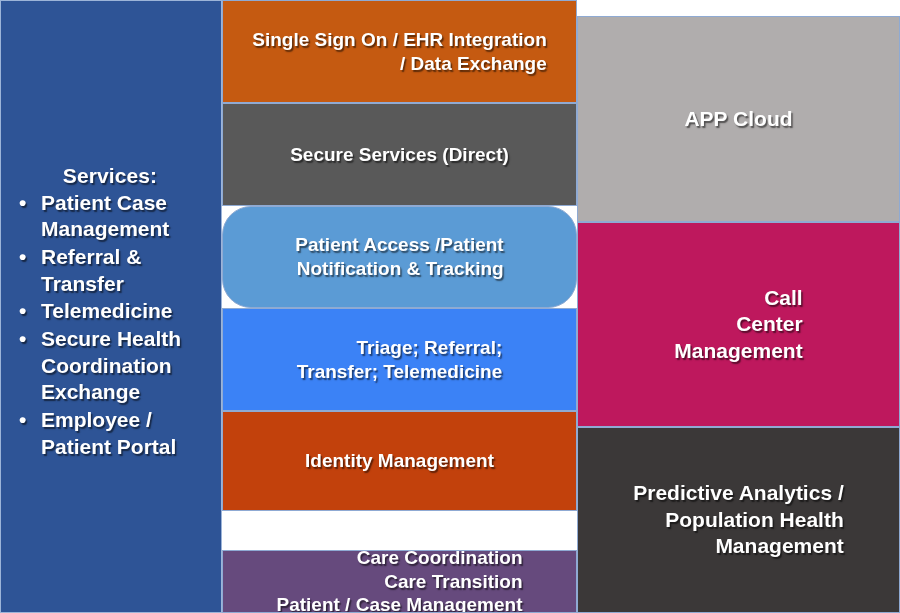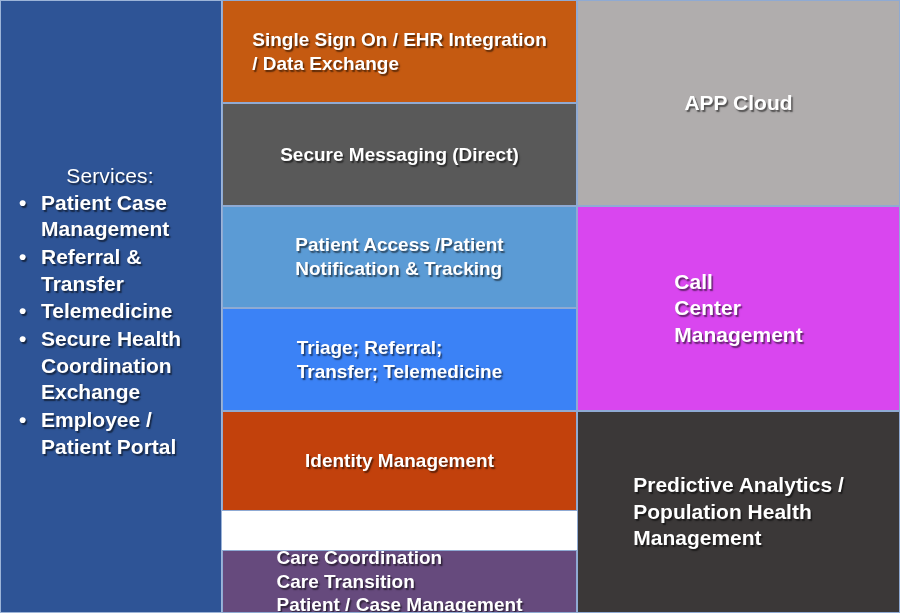--- a/index.html
+++ b/index.html
@@ -33,21 +33,21 @@
     border: 1px solid #9cb4d8;
     box-sizing: border-box;
     display: flex;
     flex-direction: column;
     justify-content: center;
     padding: 0 6px 0 4px;
   }
   .sidebar-title {
     color: #ffffff;
     font-size: 21px;
-    font-weight: normal;
+    font-weight: bold;
     text-align: center;
     letter-spacing: 0.1px;
     margin: 12px 0 2px 0;
     text-shadow: 1.5px 1.5px 1.4px rgba(0,0,0,0.55);
   }
   .service-list {
     list-style: none;
     margin: 0;
     padding: 0 0 0 6px;
   }
@@ -85,45 +85,46 @@
     flex-direction: column;
     align-items: stretch;
     box-sizing: border-box;
   }
   .col-mid {
     flex: 0 0 355px;
     width: 355px;
   }
   .col-right {
     flex: 1 1 auto;
+    margin-top: 16px;
   }
 
   .block {
     box-sizing: border-box;
     border: 1px solid #8faad3;
     display: flex;
     align-items: center;
     justify-content: center;
-    text-align: left;
+    text-align: right;
     padding: 4px 10px;
     overflow: hidden;
   }
   .block .block-label {
     color: #ffffff;
     font-weight: bold;
     font-size: 19px;
     line-height: 1.26;
     text-shadow: 1.5px 1.5px 1.4px rgba(0,0,0,0.55);
     white-space: pre-line;
   }
 
   
   .mid-0 { flex: 0 0 103px; }
   .mid-1 { flex: 0 0 103px; }
-  .mid-2 { flex: 0 0 102px; }
+  .mid-2 { flex: 0 0 102px; border-radius: 29px; }
   .mid-3 { flex: 0 0 103px; }
   .mid-4 { flex: 0 0 100px; }
   .mid-5 { flex: 1 1 auto; }
 
   
   .right-0 { flex: 0 0 206px; }
   .right-1 { flex: 0 0 205px; }
   .right-2 { flex: 1 1 auto; }
 
   .right-0 .block-label,
@@ -162,21 +163,21 @@
   </div>
 
   <div class="grid-area">
 
     <div class="col col-mid">
       <div class="block mid-0" style="background-color: rgb(197, 90, 17);">
         <span class="block-label">Single Sign On / EHR Integration
 / Data Exchange</span>
       </div>
       <div class="block mid-1" style="background-color: rgb(89, 89, 89);">
-        <span class="block-label">Secure Messaging (Direct)</span>
+        <span class="block-label">Secure Services (Direct)</span>
       </div>
       <div class="block mid-2" style="background-color: rgb(91, 155, 213);">
         <span class="block-label">Patient Access /Patient
 Notification &amp; Tracking</span>
       </div>
       <div class="block mid-3" style="background-color: #3b82f6;">
         <span class="block-label">Triage; Referral;
 Transfer; Telemedicine</span>
       </div>
       <div class="block mid-4" style="background-color: #c2410c;">
@@ -186,21 +187,21 @@
         <span class="block-label">Care Coordination
 Care Transition
 Patient / Case Management</span>
       </div>
     </div>
 
     <div class="col col-right">
       <div class="block right-0" style="background-color: rgb(176, 173, 173);">
         <span class="block-label">APP Cloud</span>
       </div>
-      <div class="block right-1" style="background-color: #d946ef;">
+      <div class="block right-1" style="background-color: #be185d;">
         <span class="block-label">Call
 Center
 Management</span>
       </div>
       <div class="block right-2" style="background-color: rgb(59, 56, 56);">
         <span class="block-label">Predictive Analytics /
 Population Health
 Management</span>
       </div>
     </div>

